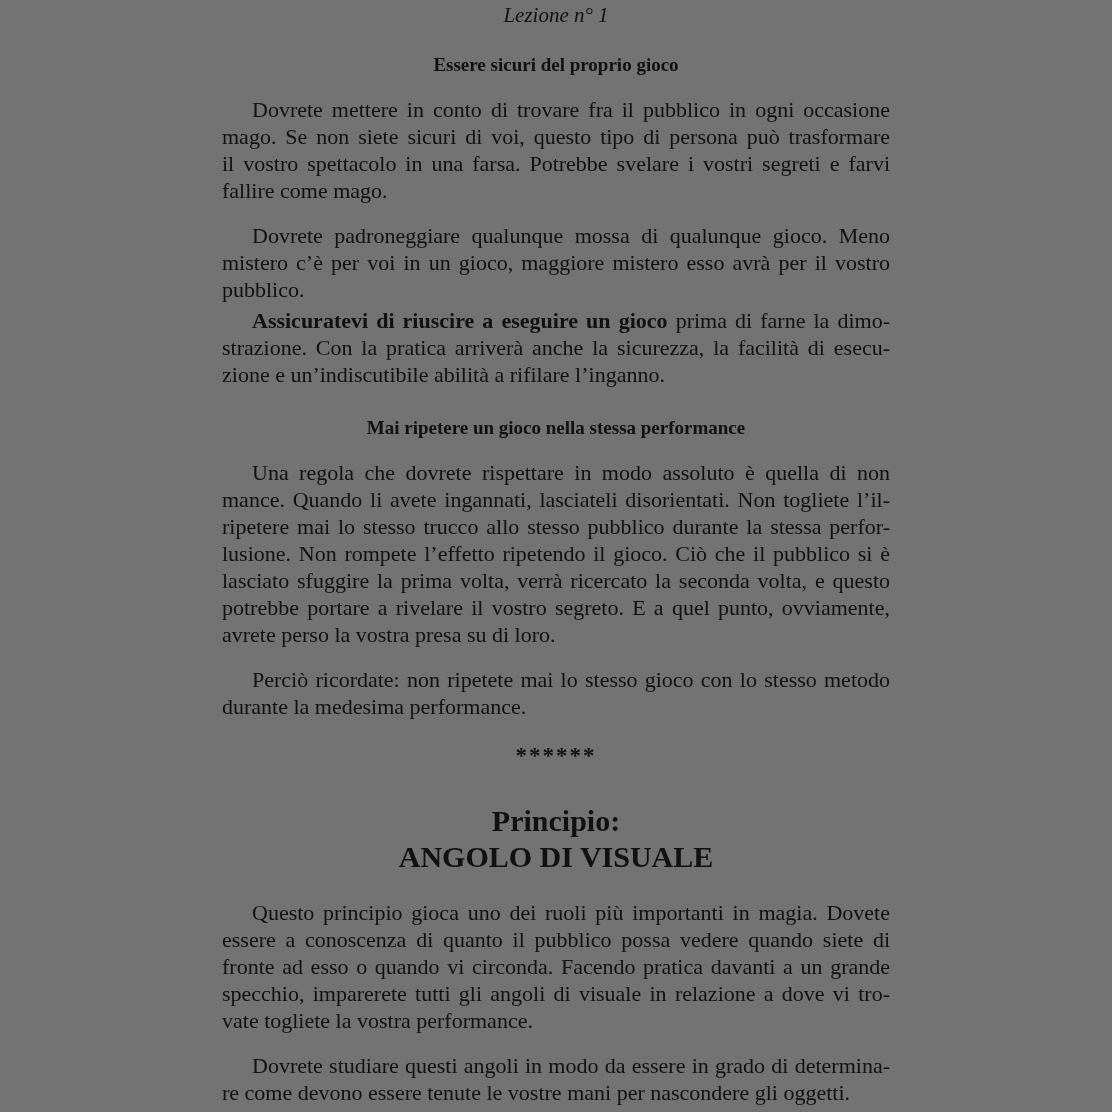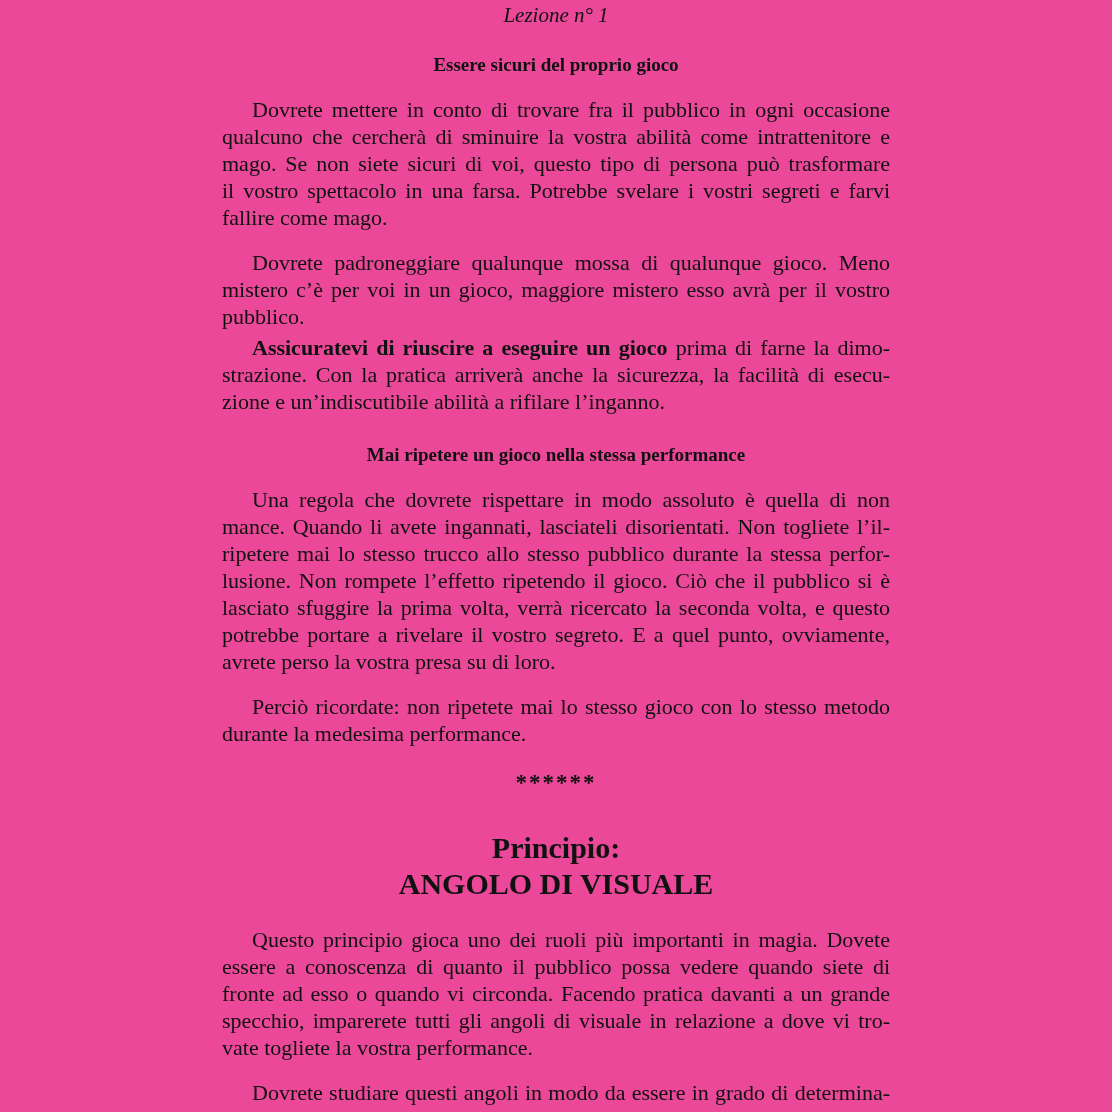--- a/index.html
+++ b/index.html
@@ -4,21 +4,21 @@
 <style>
   html, body {
     margin: 0;
     padding: 0;
     background: #ffffff;
   }
   .page {
     position: relative;
     width: 1112px;
     height: 1112px;
-    background: #ec4899;
+    background: #737373;
     font-family: "Liberation Serif", "DejaVu Serif", serif;
     color: #111111;
     overflow: hidden;
   }
   .text-block {
     position: absolute;
     left: 222px;
     top: 0;
     width: 668px;
   }
@@ -82,21 +82,20 @@
 </head>
 <body>
 
 <div class="page">
   <div class="text-block">
     <div class="running-header">Lezione n° 1</div>
     <div id="sections">
         <div class="heading">Essere sicuri del proprio gioco</div>
         <div class="para">
           <div class="line first">Dovrete mettere in conto di trovare fra il pubblico in ogni occasione</div>
-          <div class="line">qualcuno che cercherà di sminuire la vostra abilità come intrattenitore e</div>
           <div class="line">mago. Se non siete sicuri di voi, questo tipo di persona può trasformare</div>
           <div class="line">il vostro spettacolo in una farsa. Potrebbe svelare i vostri segreti e farvi</div>
           <div class="line last">fallire come mago.</div>
         </div>
         <div class="para">
           <div class="line first">Dovrete padroneggiare qualunque mossa di qualunque gioco. Meno</div>
           <div class="line">mistero c’è per voi in un gioco, maggiore mistero esso avrà per il vostro</div>
           <div class="line last">pubblico.</div>
         </div>
         <div class="para gap-before">

